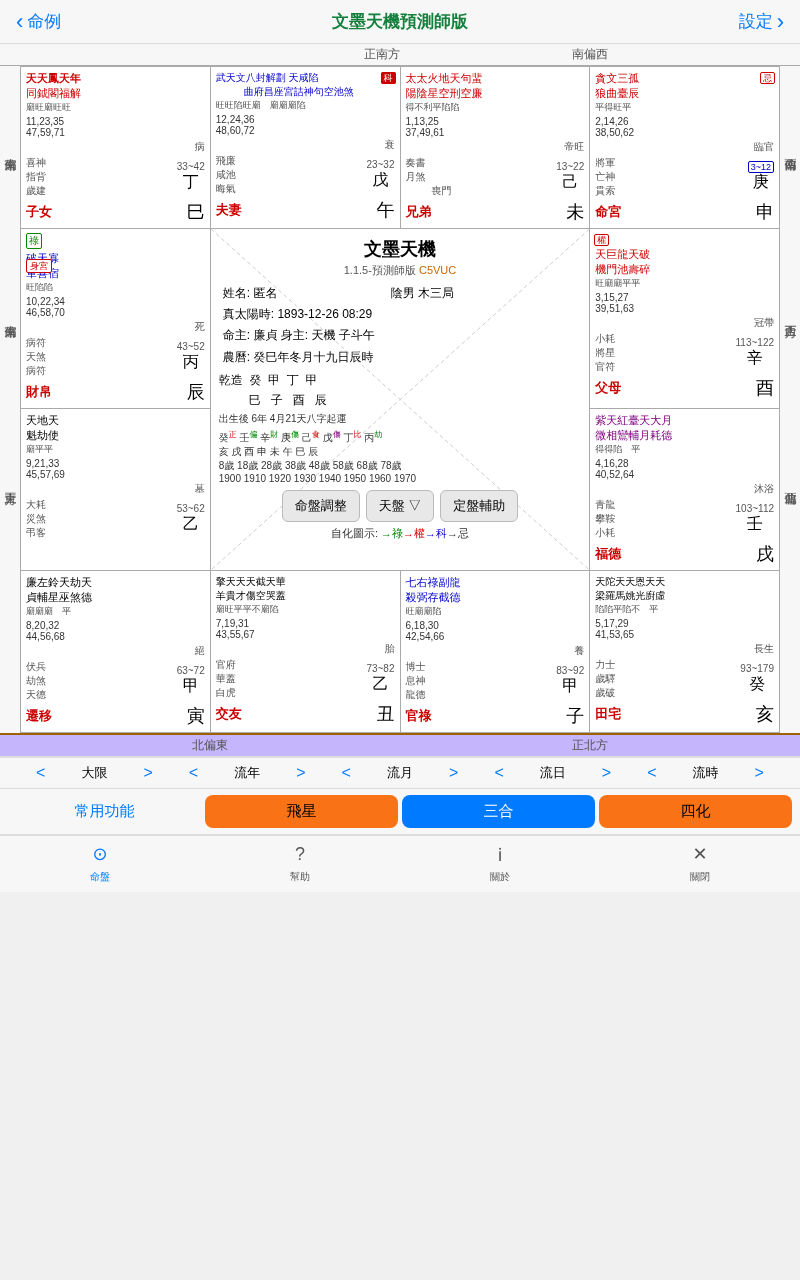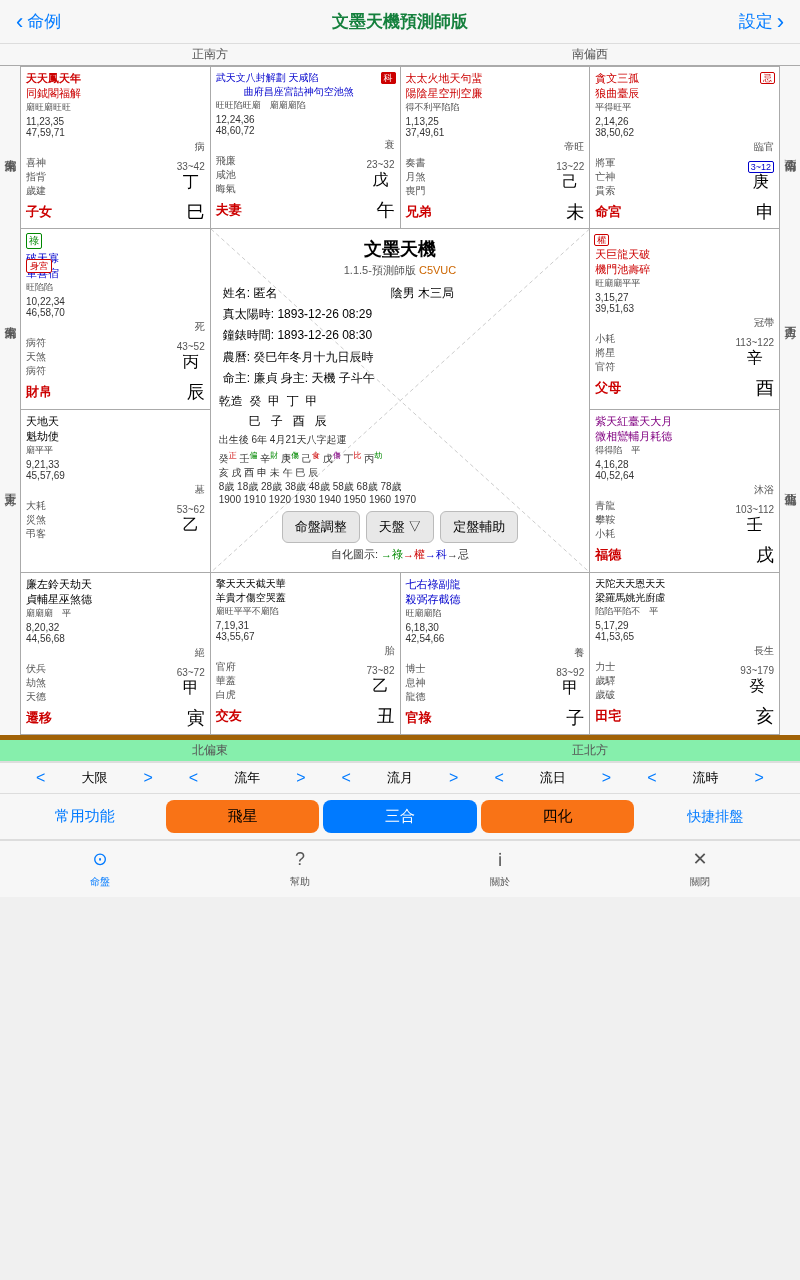--- a/index.html
+++ b/index.html
@@ -293,21 +293,21 @@
   </div>
   <div class="nav-title">文墨天機預測師版</div>
   <div class="nav-right">
     <span>設定</span>
     <span class="chevron-right"></span>
   </div>
 </div>
 
 <div style="display:flex; background:#f7f7f7; border-bottom:1px solid #aaa;">
   <div style="width:20px;"></div>
-  <div style="flex:1; text-align:center;" class="dir-label">正南方</div>
+  <div style="flex:1; text-align:right;" class="dir-label">正南方</div>
   <div style="flex:1; text-align:center;" class="dir-label">南偏西</div>
   <div style="width:20px;"></div>
 </div>
 
 <div class="main-container">
 
   <div style="display:flex; flex-direction:column;">
     <div class="side-label" style="flex:1;">南偏東</div>
     <div class="side-label" style="flex:1;">東偏南</div>
     <div class="side-label" style="flex:1;">正東方</div>
@@ -380,21 +380,21 @@
           <span>得不利平陷陷</span>
         </div>
       <div class="numbers-row">1,13,25<br>37,49,61</div>
       <div style="display:flex; justify-content:flex-end;">
           <span class="status-label">帝旺</span>
         </div>
       <div class="age-range">
         <div>
           <div style="font-size:10px; color:#555;">奏書</div>
           <div style="font-size:10px; color:#555;">月煞</div>
-          <div style="font-size:10px; color:#555;">喪門</div>
+          <div style="font-size:10px; color:#555;margin-left:26px;">喪門</div>
         </div>
         <div style="text-align:center;">
           <div style="font-size:10px; color:#555;">13~22</div>
           <div style="font-size:16px;">己</div>
         </div>
       </div>
       <div class="palace-row">
         <span class="palace-name">兄弟</span>
         <span class="earthly-branch">未</span>
       </div>
@@ -477,27 +477,24 @@
         <table class="info-table">
           <tbody>
               <tr>
             <td>姓名: <span>匿名</span></td>
             <td>陰男 木三局</td>
           </tr>
           <tr>
             <td colspan="2">真太陽時: <span>1893-12-26  08:29</span></td>
           </tr>
           <tr>
-            <td colspan="2">鐘錶時間: <span>1893-12-26  08:30</span></td>
+            <td colspan="2">命主: 廉貞 身主: 天機 子斗午</td>
           </tr>
           <tr>
             <td colspan="2">農曆: <span>癸巳年冬月十九日辰時</span></td>
-          </tr>
-          <tr>
-            <td colspan="2">命主: 廉貞 身主: 天機 子斗午</td>
           </tr>
         </tbody>
           </table>
         <div style="font-size:12px; margin:3px 0;">
           乾造&nbsp;&nbsp;癸&nbsp;&nbsp;甲&nbsp;&nbsp;丁&nbsp;&nbsp;甲
         </div>
         <div style="font-size:12px; margin:3px 0; padding-left:30px;">
           巳&nbsp;&nbsp;&nbsp;子&nbsp;&nbsp;&nbsp;酉&nbsp;&nbsp;&nbsp;辰
         </div>
         <div style="font-size:10px; color:#333; margin:3px 0;">出生後 6年 4月21天八字起運</div>
@@ -709,21 +706,21 @@
   </div>
 
   <div style="display:flex; flex-direction:column;">
     <div class="side-label" style="flex:1;">西偏南</div>
     <div class="side-label" style="flex:1;">正西方</div>
     <div class="side-label" style="flex:1;">西偏北</div>
     <div class="side-label" style="flex:1;"></div>
   </div>
 </div>
 
-<div style="display:flex; background:#86efac; border-top:5px solid #a16207; border-bottom:1px solid #ddd;">
+<div style="display:flex; background:#c4b5fd; border-top:2px solid #a16207; border-bottom:1px solid #ddd;">
   <div style="width:20px;"></div>
   <div style="flex:1; text-align:center;" class="dir-label">北偏東</div>
   <div style="flex:1; text-align:center;" class="dir-label">正北方</div>
   <div style="width:20px;"></div>
 </div>
 
 <div class="bottom-controls">
 
   <div class="limit-row">
     <span class="limit-arrow">&lt;</span>
@@ -751,21 +748,20 @@
         <span class="limit-name">流時</span>
       </span>
     <span class="limit-arrow">&gt;</span>
   </div>
 
   <div class="tab-row">
     <div class="tab-item" style="color:#007AFF;">常用功能</div>
     <div class="tab-item gray-bg">飛星</div>
     <div class="tab-item active">三合</div>
     <div class="tab-item gray-bg">四化</div>
-    <div class="tab-item right-special">快捷排盤</div>
   </div>
 </div>
 
 <div class="bottom-tabbar">
   <div class="tab-bar-item active">
     <div class="tab-bar-icon">⊙</div>
     <span>命盤</span>
   </div>
   <div class="tab-bar-item">
     <div class="tab-bar-icon">?</div>

